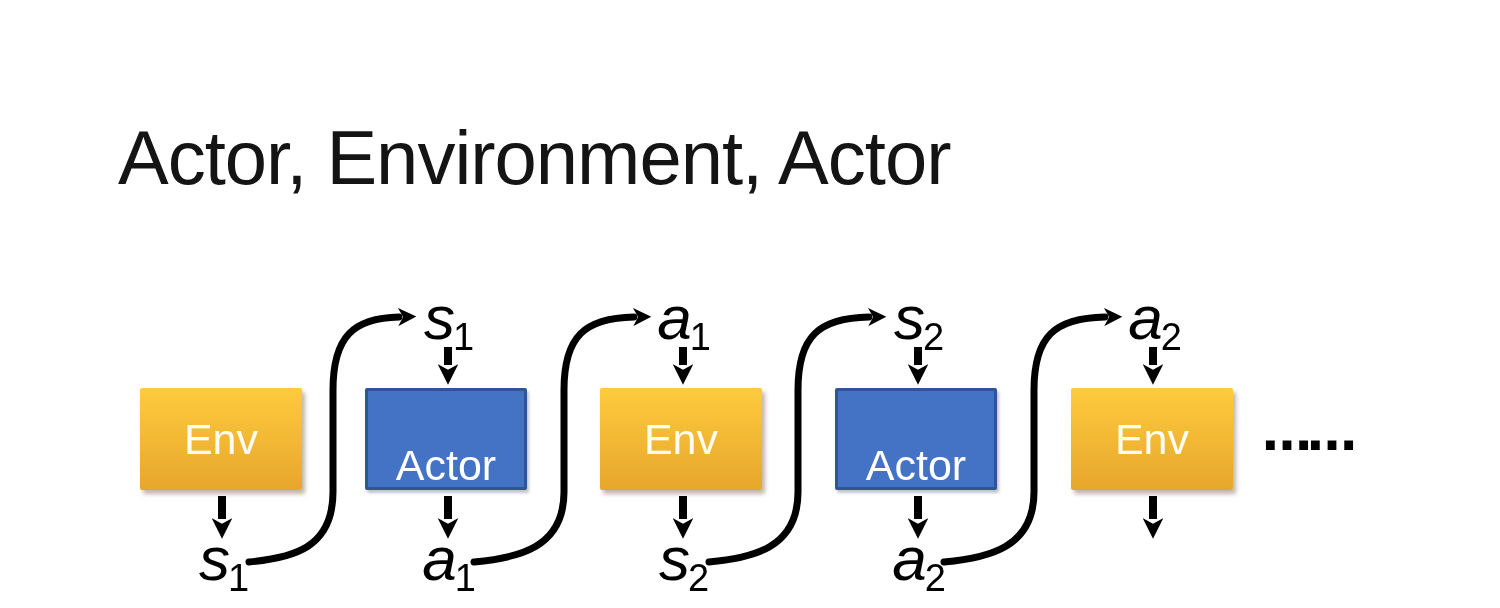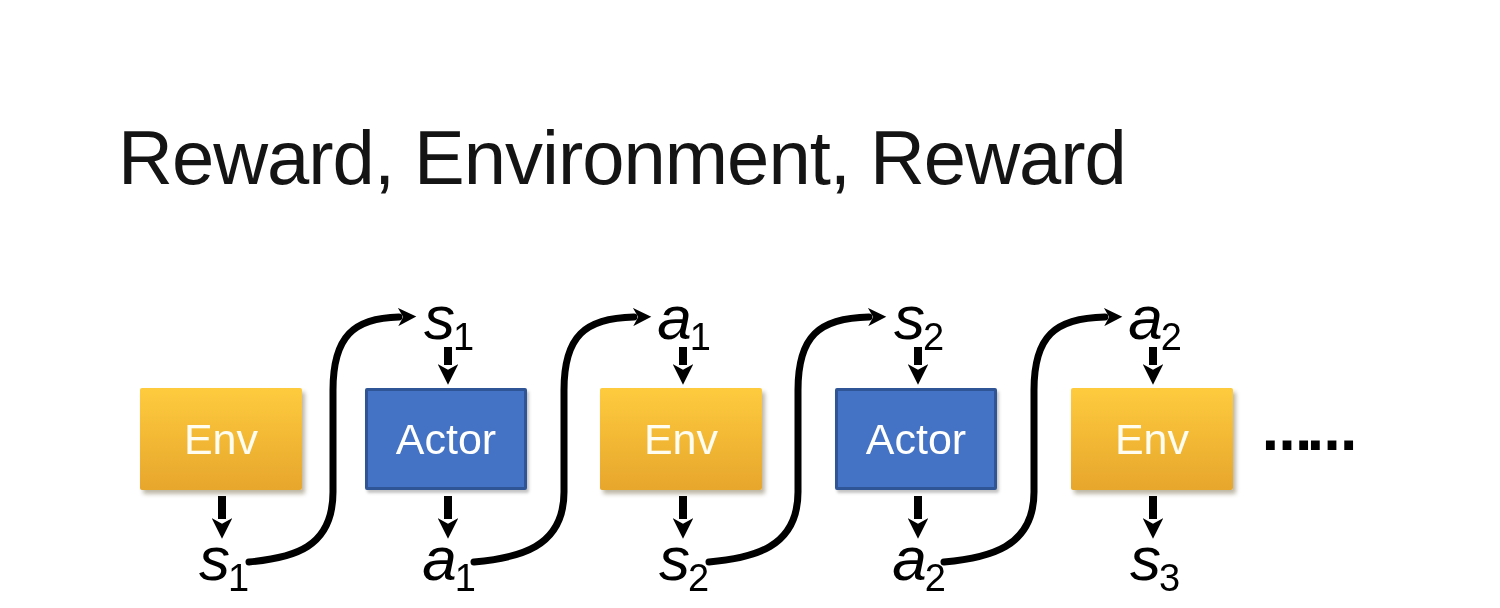--- a/index.html
+++ b/index.html
@@ -46,20 +46,21 @@
   }
   .box.env {
     background: linear-gradient(180deg, var(--env-top, #FECB3E) 0%, var(--env-bottom, #E7A62C) 100%);
     color: #FFFDF2;
     box-shadow: 3px 4px 4px rgba(90, 75, 30, 0.40);
   }
   .box.actor {
     background: var(--actor, #4472C4);
     border: 3px solid var(--actor-border, #2F5597);
     box-shadow: 2px 3px 3px rgba(60, 60, 60, 0.30);
+    align-items: flex-end;
   }
   .b1 { left: 140px; }
   .b2 { left: 365px; }
   .b3 { left: 600px; }
   .b4 { left: 835px; }
   .b5 { left: 1071px; }
   .mlabel {
     position: absolute;
     transform: translateX(-50%);
     white-space: nowrap;
@@ -95,21 +96,21 @@
     line-height: 1;
     color: #000000;
     white-space: nowrap;
   }
 </style>
 </head>
 <body>
 
 <div class="slide">
 
-  <h1 class="title">Reward, Environment, Reward</h1>
+  <h1 class="title">Actor, Environment, Actor</h1>
 
   <svg class="arrow-layer" width="1500" height="608" viewBox="0 0 1500 608" xmlns="http://www.w3.org/2000/svg">
     <defs>
       <marker id="ah" viewBox="0 0 10 10" refX="0.5" refY="5" markerWidth="2.8" markerHeight="2.6" orient="auto">
         <path d="M0,0 L10,5 L0,10 L2.8,5 Z" fill="#000000"></path>
       </marker>
     </defs>
 
     <path d="M 249,562 C 293,558 333,548 333,492 L 333,390 C 333,336 354,318 399,317" fill="none" stroke="#000000" stroke-width="7" stroke-linecap="round" marker-end="url(#ah)"></path>
     <path d="M 474,562 C 518,558 564,548 564,492 L 564,390 C 564,336 585,318 634,317" fill="none" stroke="#000000" stroke-width="7" stroke-linecap="round" marker-end="url(#ah)"></path>
@@ -162,19 +163,16 @@
   </div>
   <div class="mlabel bottom lx2">
     <span class="base">a</span><span class="sub">1</span>
   </div>
   <div class="mlabel bottom lx3">
     <span class="base">s</span><span class="sub">2</span>
   </div>
   <div class="mlabel bottom lx4">
     <span class="base">a</span><span class="sub">2</span>
   </div>
-  <div class="mlabel bottom lx5">
-    <span class="base">s</span><span class="sub">3</span>
-  </div>
 
   <div class="ellipsis">……</div>
 
 </div>
 
 </body></html>

